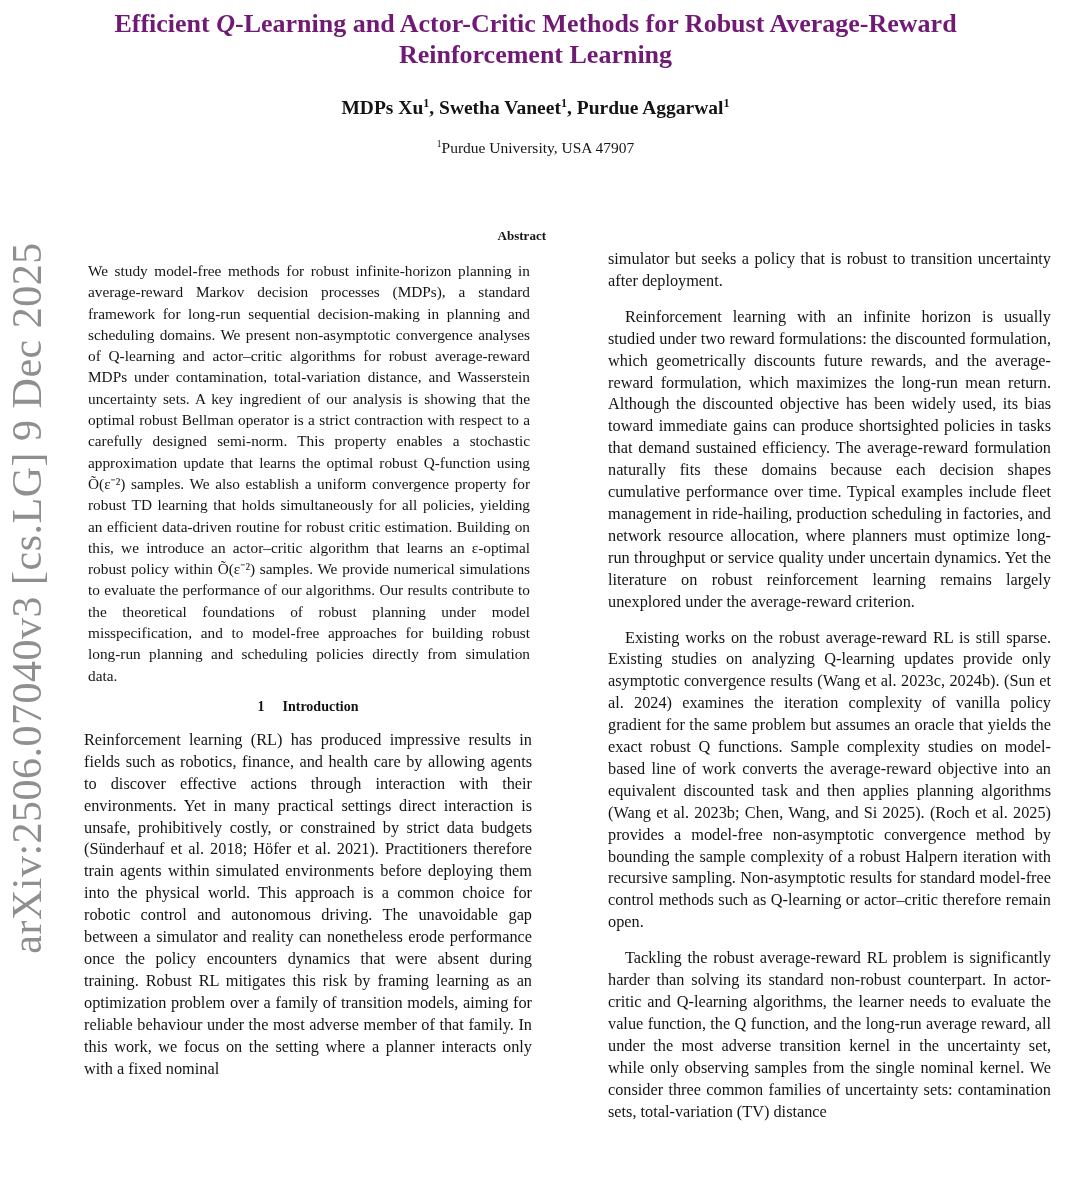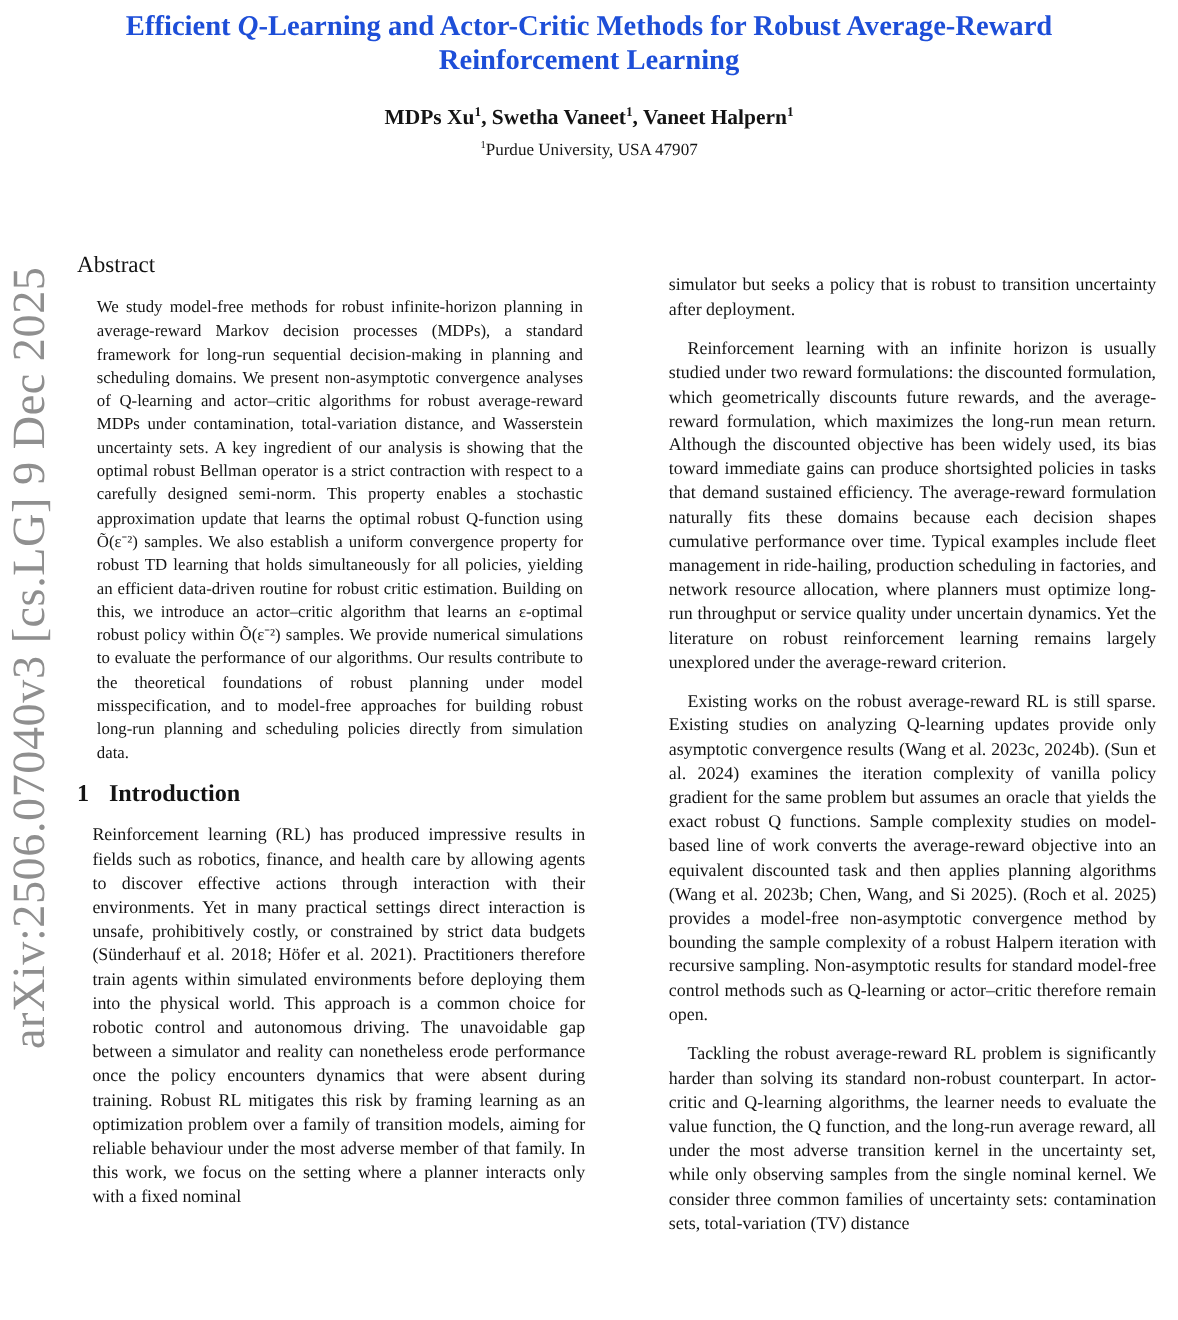--- a/index.html
+++ b/index.html
@@ -21,53 +21,54 @@
     letter-spacing:0.5px;
   }
   header{position:absolute;top:0;left:0;width:100%;}
   .title{
     margin:8px auto 5px auto;
     max-width:850px;
     text-align:center;
     font-size:26px;
     line-height:31px;
     font-weight:bold;
-    color:#1d4ed8;
+    color:#701a75;
   }
   .title .mathit{font-style:italic;font-weight:bold;}
   .authors{
     margin-top:27px;
     text-align:center;
     font-size:19.5px;
     font-weight:bold;
   }
   sup{font-size:62%;line-height:0;}
   .affiliation{
-    margin-top:9px;
+    margin-top:20px;
     text-align:center;
     font-size:15.5px;
   }
   .col{position:absolute;}
   .col-left{left:70px;top:228px;width:476px;}
   .col-right{left:594px;top:234px;width:471px;}
   .abstract-heading{
     margin:0 0 11px 0;
-    text-align:left;
-    font-size:21px;
-    font-weight:normal;
+    text-align:right;
+    font-size:13px;
+    font-weight:bold;
   }
   .abstract-text{
     margin:16px 16px 0 18px;
     text-align:justify;
     font-size:15.3px;
     line-height:21.3px;
   }
   .section-heading{
     margin:13px 0 3px 0;
-    font-size:22px;
+    text-align:center;
+    font-size:14px;
     font-weight:bold;
   }
   .sec-num{margin-right:18px;}
   p.body{
     margin:14px;
     text-align:justify;
     font-size:16.3px;
     line-height:21.9px;
     text-indent:17px;
   }
@@ -76,21 +77,21 @@
 </head>
 <body>
 
 <div class="page">
 
   <div class="watermark">arXiv:2506.07040v3  [cs.LG]  9 Dec 2025</div>
 
   <header>
     <h1 class="title"><span>Efficient </span><span class="mathit">Q</span><span>-Learning and Actor-Critic Methods for Robust Average-Reward Reinforcement Learning</span></h1>
 
-    <div class="authors"><span>MDPs Xu</span><sup>1</sup><span>, </span><span>Swetha Vaneet</span><sup>1</sup><span>, </span><span>Vaneet Halpern</span><sup>1</sup></div>
+    <div class="authors"><span>MDPs Xu</span><sup>1</sup><span>, </span><span>Swetha Vaneet</span><sup>1</sup><span>, </span><span>Purdue Aggarwal</span><sup>1</sup></div>
 
     <div class="affiliation"><sup>1</sup><span>Purdue University, USA 47907</span></div>
   </header>
 
   <div class="col col-left">
     <h2 class="abstract-heading">Abstract</h2>
 
     <p class="abstract-text">We study model-free methods for robust infinite-horizon planning in average-reward Markov decision processes (MDPs), a standard framework for long-run sequential decision-making in planning and scheduling domains. We present non-asymptotic convergence analyses of Q-learning and actor–critic algorithms for robust average-reward MDPs under contamination, total-variation distance, and Wasserstein uncertainty sets. A key ingredient of our analysis is showing that the optimal robust Bellman operator is a strict contraction with respect to a carefully designed semi-norm. This property enables a stochastic approximation update that learns the optimal robust Q-function using Õ(ε⁻²) samples. We also establish a uniform convergence property for robust TD learning that holds simultaneously for all policies, yielding an efficient data-driven routine for robust critic estimation. Building on this, we introduce an actor–critic algorithm that learns an ε-optimal robust policy within Õ(ε⁻²) samples. We provide numerical simulations to evaluate the performance of our algorithms. Our results contribute to the theoretical foundations of robust planning under model misspecification, and to model-free approaches for building robust long-run planning and scheduling policies directly from simulation data.</p>
 
     <h2 class="section-heading"><span class="sec-num">1</span><span class="sec-title">Introduction</span></h2>

